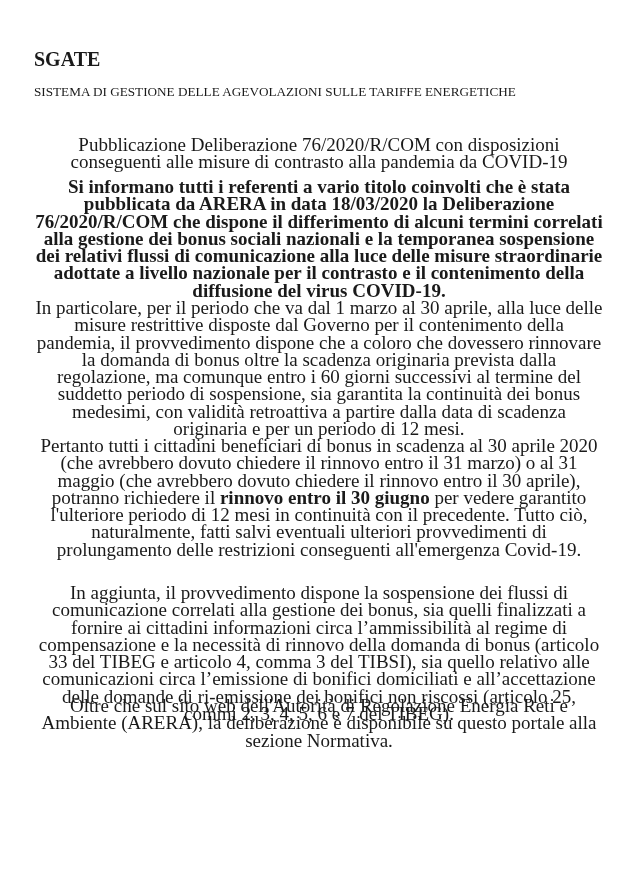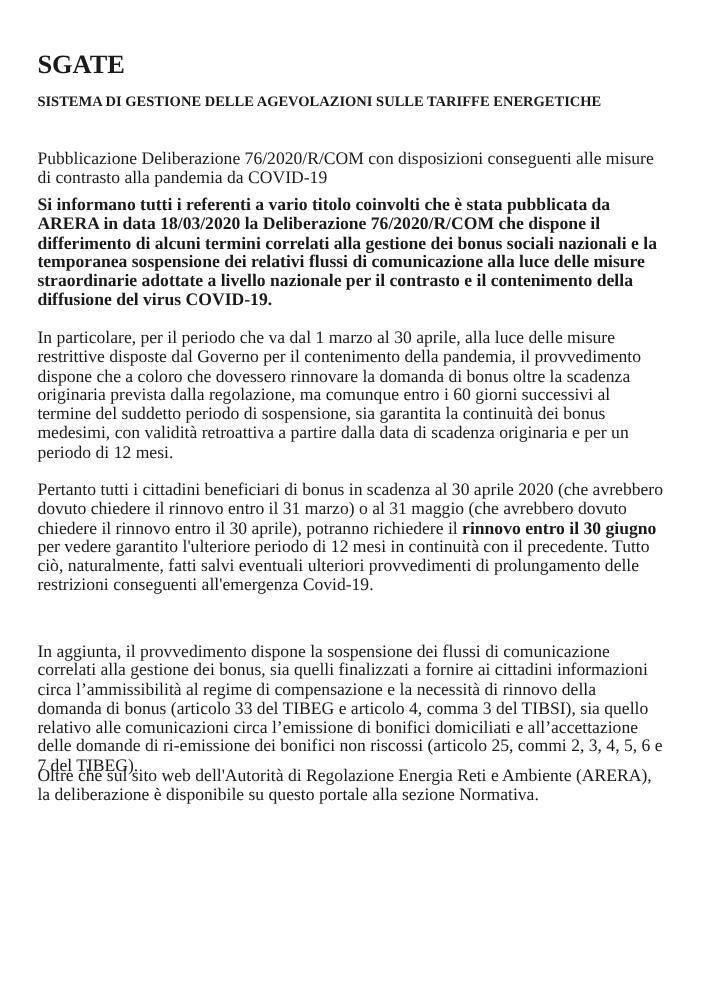--- a/index.html
+++ b/index.html
@@ -4,29 +4,29 @@
   <style>
     html, body { margin: 0; padding: 0; background: #ffffff; }
     body {
       width: 643px; height: 896px; overflow: hidden; position: relative;
       font-family: "Liberation Serif", "DejaVu Serif", serif;
       color: #1a1a1a;
     }
     .page { position: absolute; left: 34px; top: 0; width: 580px; }
     .title {
       position: absolute; top: 47px; left: 0;
-      font-size: 24px; font-weight: bold; margin: 0; line-height: 24px;
+      font-size: 20px; font-weight: bold; margin: 0; line-height: 24px;
     }
     .subtitle {
       position: absolute; top: 84px; left: 0; white-space: nowrap;
-      font-size: 13.2px; font-weight: bold; margin: 0; line-height: 16px;
+      font-size: 13.2px; font-weight: normal; margin: 0; line-height: 16px;
     }
     .para {
       position: absolute; left: 0; width: 570px; margin: 0;
-      font-size: 16px; line-height: 17.3px;
+      font-size: 19px; line-height: 17.3px; text-align: center;
     }
     .p1 { top: 136px; }
     .p2 { top: 178px; font-weight: bold; }
     .p3 { top: 299px; font-family: Liberation Serif, serif; }
     .p4 { top: 437px; }
     .p5 { top: 584px; }
     .p6 { top: 697px; }
     b { font-weight: bold; margin-top: 32px; }
   </style>
 </head>

